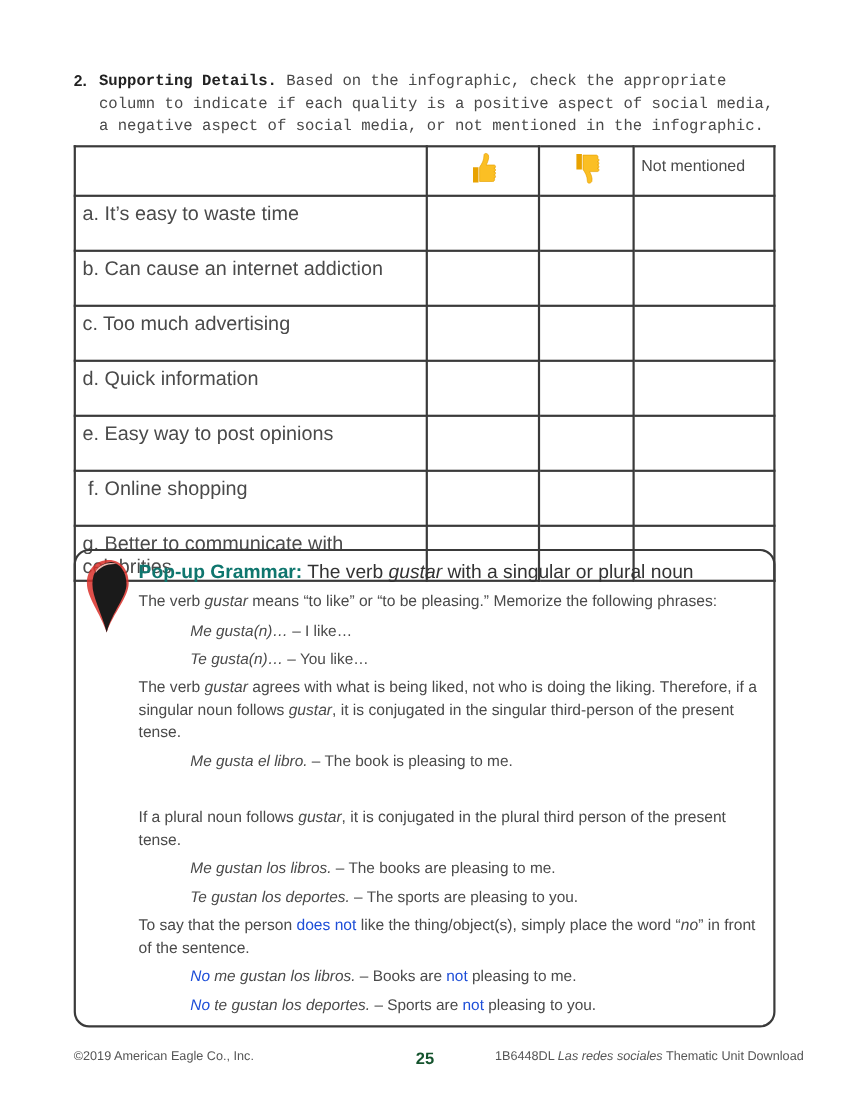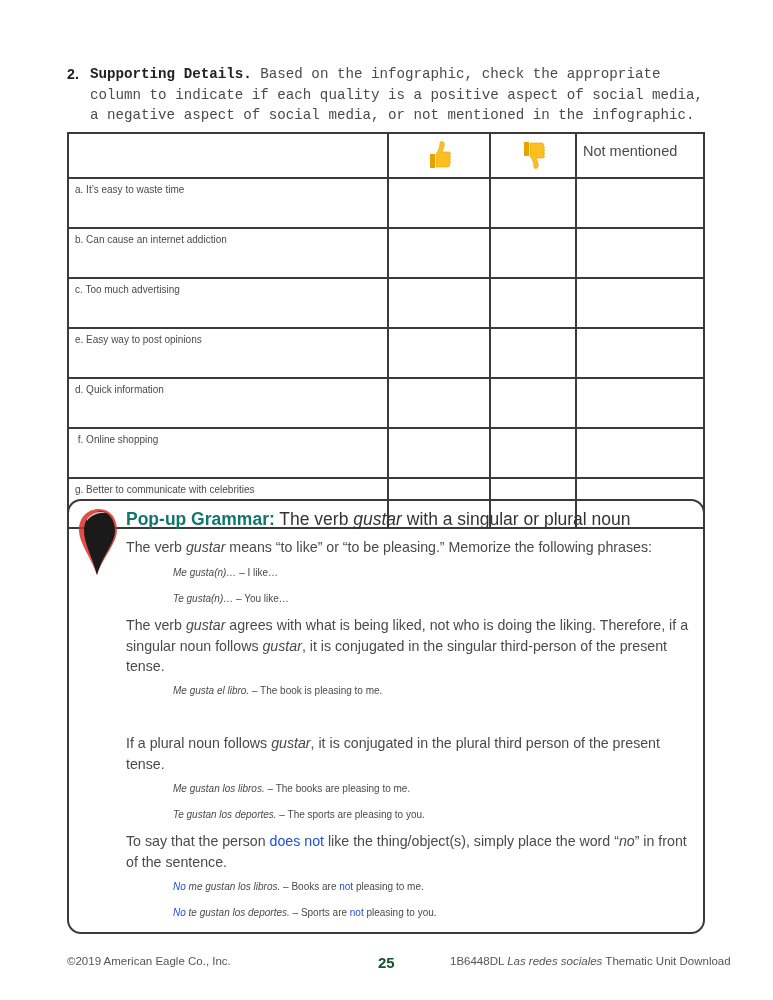--- a/index.html
+++ b/index.html
@@ -3,37 +3,37 @@
 <meta charset="utf-8">
 <style>
   html, body { margin: 0; padding: 0; background: #ffffff; }
   body { width: 773px; height: 1000px; position: relative; overflow: hidden;
          font-family: "Liberation Sans", "DejaVu Sans", sans-serif; color: #4a4a4a; }
   .q { position: absolute; left: 67px; top: 64px; width: 650px; font-size: 14.2px; line-height: 20.5px; color: #4a4a4a; }
   .q .num { font-weight: bold; color: #222; position: absolute; left: 0; top: 0; }
   .q .body { display: block; padding-left: 23px; font-family: Liberation Mono, monospace; }
   .q .lead { font-weight: bold; color: #222; }
   table.sd { position: absolute; left: 67px; top: 132px; border-collapse: collapse; width: 638px; }
-  table.sd td { border: 2px solid #3a3a3a; vertical-align: top; padding: 0; font-size: 10px; color: #4a4a4a; }
+  table.sd td { border: 2px solid #3a3a3a; vertical-align: top; padding: 0; font-size: 18px; color: #4a4a4a; }
   table.sd tr.head td { height: 34px; margin-top: 33px; }
   table.sd tr.row td { height: 43px; }
   table.sd td.c0 { width: 306px; }
   table.sd td.c1 { width: 100px; }
   table.sd td.c2 { width: 84px; }
   table.sd td.lbl { padding: 5px 6px 0 6px; }
   table.sd td.icon-cell { text-align: center; vertical-align: middle; }
   table.sd td.nm { padding: 9px 6px 0 6px; font-size: 14.5px; }
   .thumb { display: inline-block; width: 26px; height: 30px; }
   .box { position: absolute; left: 67px; top: 499px; width: 634px; height: 431px;
          border: 2px solid #3a3a3a; border-radius: 14px; }
   .pin { position: absolute; left: 8px; top: 6px; width: 44px; height: 72px; }
   .gtitle { position: absolute; left: 57px; top: 8px; font-size: 17.5px; color: #333; white-space: nowrap; }
   .gtitle b { color: #0f766e; }
   .gtext { position: absolute; left: 57px; width: 570px; font-size: 14.2px; line-height: 20.5px; color: #4a4a4a; }
-  .gex { position: absolute; left: 104px; font-size: 10px; line-height: 20px; color: #4a4a4a; white-space: nowrap; }
+  .gex { position: absolute; left: 104px; font-size: 14px; line-height: 20px; color: #4a4a4a; white-space: nowrap; }
   i { font-style: italic; }
   .bk { font-weight: normal; color: #1d4ed8; }
   .footer { position: absolute; top: 955px; font-size: 11.5px; color: #555; white-space: nowrap; }
   .pg { position: absolute; top: 954px; left: 378px; font-size: 15px; font-weight: bold; color: #14532d; }
 </style>
 </head>
 <body>
 
 <div class="q">
   <span class="num">2.</span>
@@ -70,27 +70,27 @@
     <td class="c2"></td>
     <td></td>
   </tr>
   <tr class="row">
     <td class="c0 lbl">c. Too much advertising</td>
     <td class="c1"></td>
     <td class="c2"></td>
     <td></td>
   </tr>
   <tr class="row">
-    <td class="c0 lbl">e. Easy way to post opinions</td>
+    <td class="c0 lbl">d. Quick information</td>
     <td class="c1"></td>
     <td class="c2"></td>
     <td></td>
   </tr>
   <tr class="row">
-    <td class="c0 lbl">d. Quick information</td>
+    <td class="c0 lbl">e. Easy way to post opinions</td>
     <td class="c1"></td>
     <td class="c2"></td>
     <td></td>
   </tr>
   <tr class="row">
     <td class="c0 lbl" style="white-space:pre"> f. Online shopping</td>
     <td class="c1"></td>
     <td class="c2"></td>
     <td></td>
   </tr>

